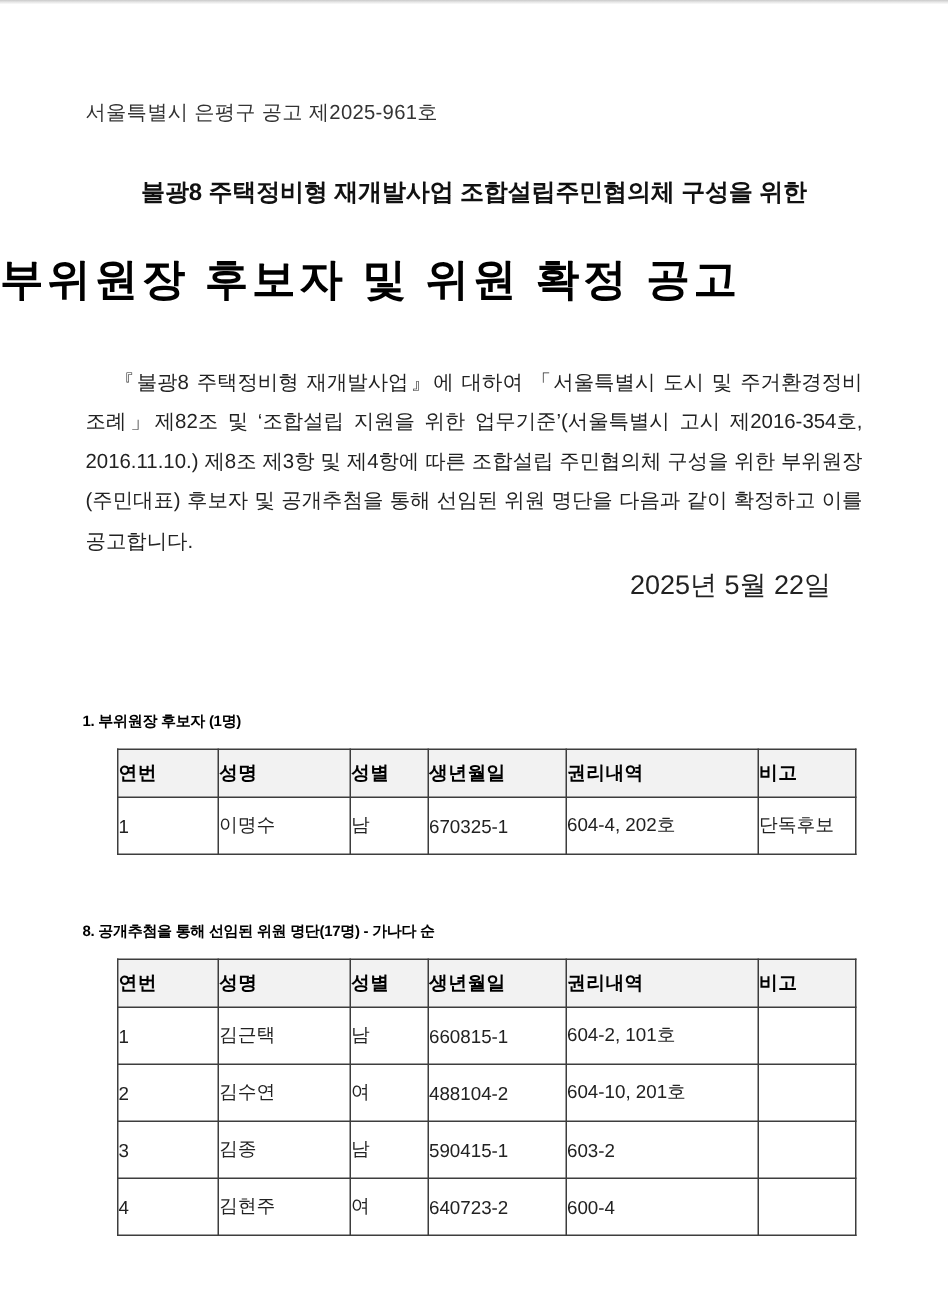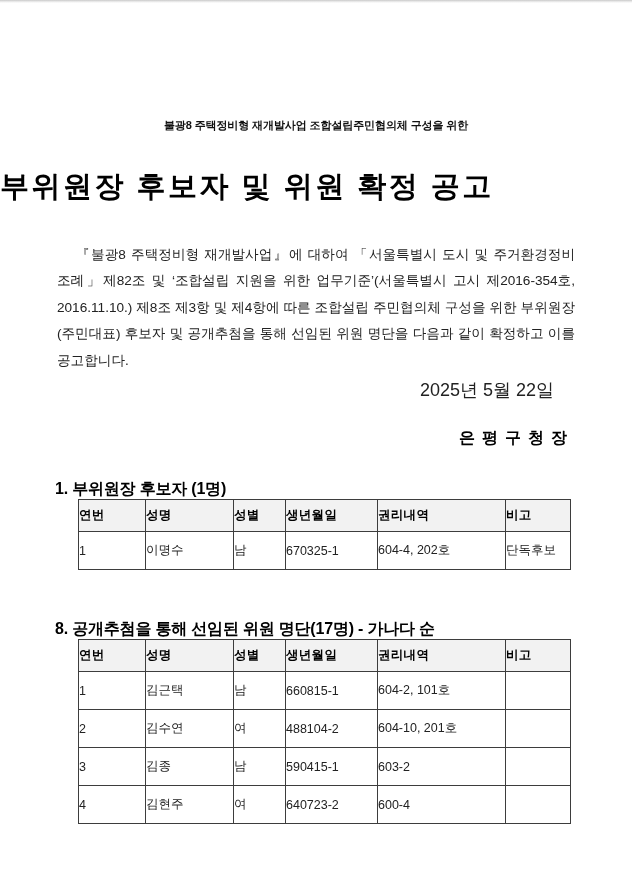--- a/index.html
+++ b/index.html
@@ -40,21 +40,21 @@
     color: #333333;
     white-space: nowrap;
   }
 
   .subtitle {
     position: absolute;
     top: 118px;
     left: 0;
     width: 632px;
     text-align: center;
-    font-size: 11px;
+    font-size: 16px;
     font-weight: bold;
     letter-spacing: -0.1px;
     color: #111111;
   }
 
   .main-title {
     position: absolute;
     top: 148px;
     left: 0;
     width: 632px;
@@ -101,21 +101,21 @@
     text-align: right;
     font-size: 16px;
     font-weight: bold;
     letter-spacing: 7px;
     color: #000000;
   }
 
   .section-heading {
     position: absolute;
     left: 55px;
-    font-size: 16px;
+    font-size: 10px;
     font-weight: bold;
     letter-spacing: -0.2px;
     color: #000000;
     white-space: nowrap;
   }
   .section-heading.s1 { top: 466px; }
   .section-heading.s2 { top: 606px; }
 
   table.roster {
     position: absolute;
@@ -159,30 +159,30 @@
   .col-rights  { width: 128px; }
   .col-note    { width: 65px;  }
 </style>
 </head>
 <body>
 
 <div class="page">
 
   <div class="scan-edge-top"></div>
 
+  <div class="doc-number">서울특별시 은평구 공고 제2025-961호</div>
 
   <div class="subtitle">불광8 주택정비형 재개발사업 조합설립주민협의체 구성을 위한</div>
 
   <h1 class="main-title">부위원장 후보자 및 위원 확정 공고</h1>
 
   <p class="body-text">『불광8 주택정비형 재개발사업』에 대하여 「서울특별시 도시 및 주거환경정비 조례」제82조 및 ‘조합설립 지원을 위한 업무기준’(서울특별시 고시 제2016-354호, 2016.11.10.) 제8조 제3항 및 제4항에 따른 조합설립 주민협의체 구성을 위한 부위원장(주민대표) 후보자 및 공개추첨을 통해 선임된 위원 명단을 다음과 같이 확정하고 이를 공고합니다.</p>
 
   <div class="date-line">2025년 5월 22일</div>
 
-  <div class="signature-line">은평구청장</div>
 
   <h2 class="section-heading s1">1. 부위원장 후보자 (1명)</h2>
 
   <table class="roster t1">
     <colgroup>
       <col class="col-no">
         <col class="col-name">
         <col class="col-gender">
       <col class="col-birth">
         <col class="col-rights">

